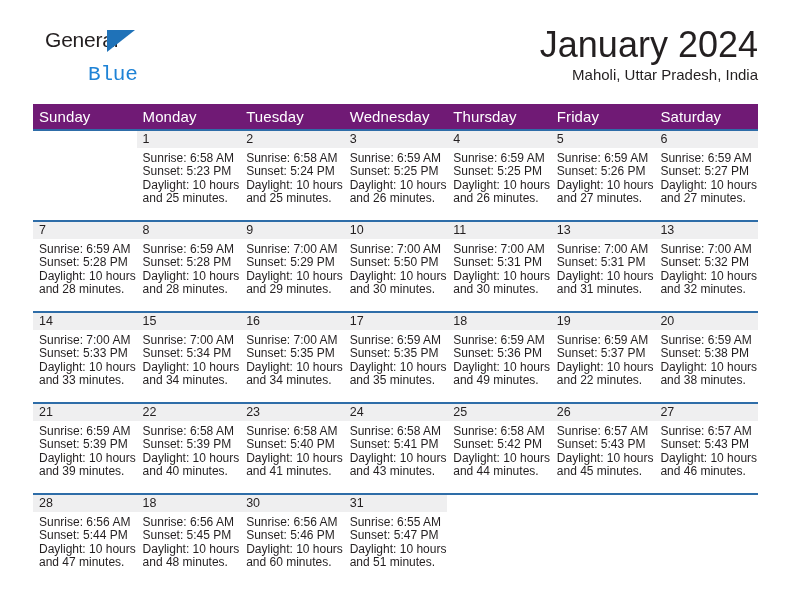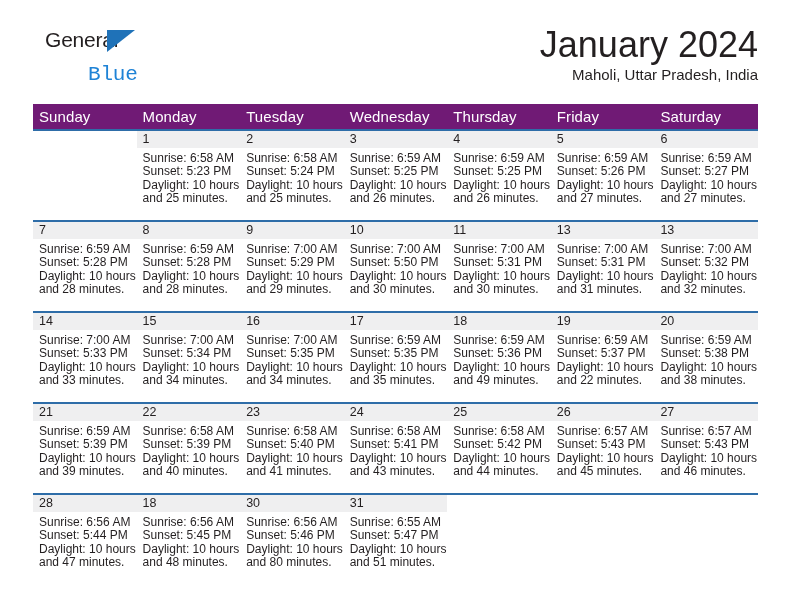--- a/index.html
+++ b/index.html
@@ -447,21 +447,21 @@
               <div>Daylight: 10 hours</div>
               <div>and 48 minutes.</div>
             </div>
           </td>
           <td class="day-cell ">
             <div class="daynum-band">30</div>
             <div class="cell-body">
               <div>Sunrise: 6:56 AM</div>
               <div>Sunset: 5:46 PM</div>
               <div>Daylight: 10 hours</div>
-              <div>and 80 minutes.</div>
+              <div>and 60 minutes.</div>
             </div>
           </td>
           <td class="day-cell ">
             <div class="daynum-band">31</div>
             <div class="cell-body">
               <div>Sunrise: 6:55 AM</div>
               <div>Sunset: 5:47 PM</div>
               <div>Daylight: 10 hours</div>
               <div>and 51 minutes.</div>
             </div>

